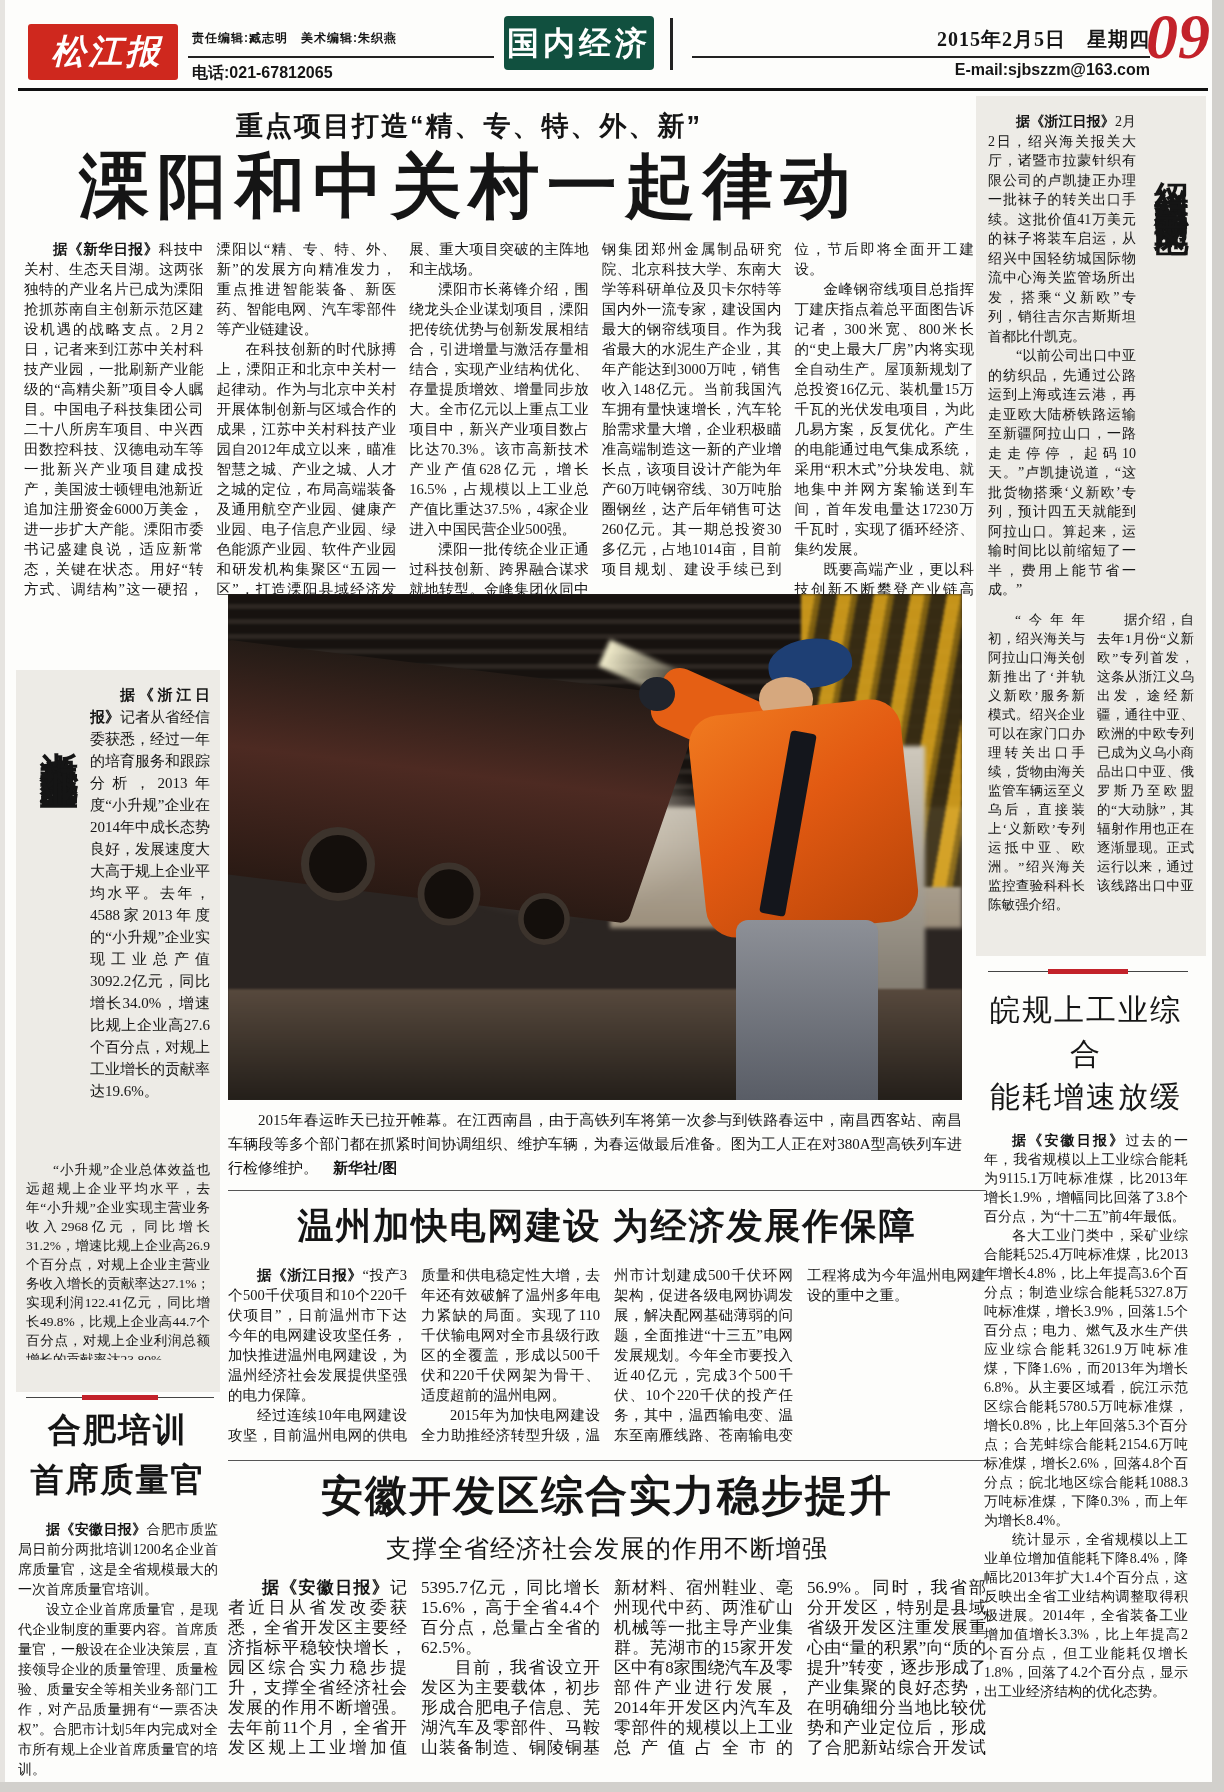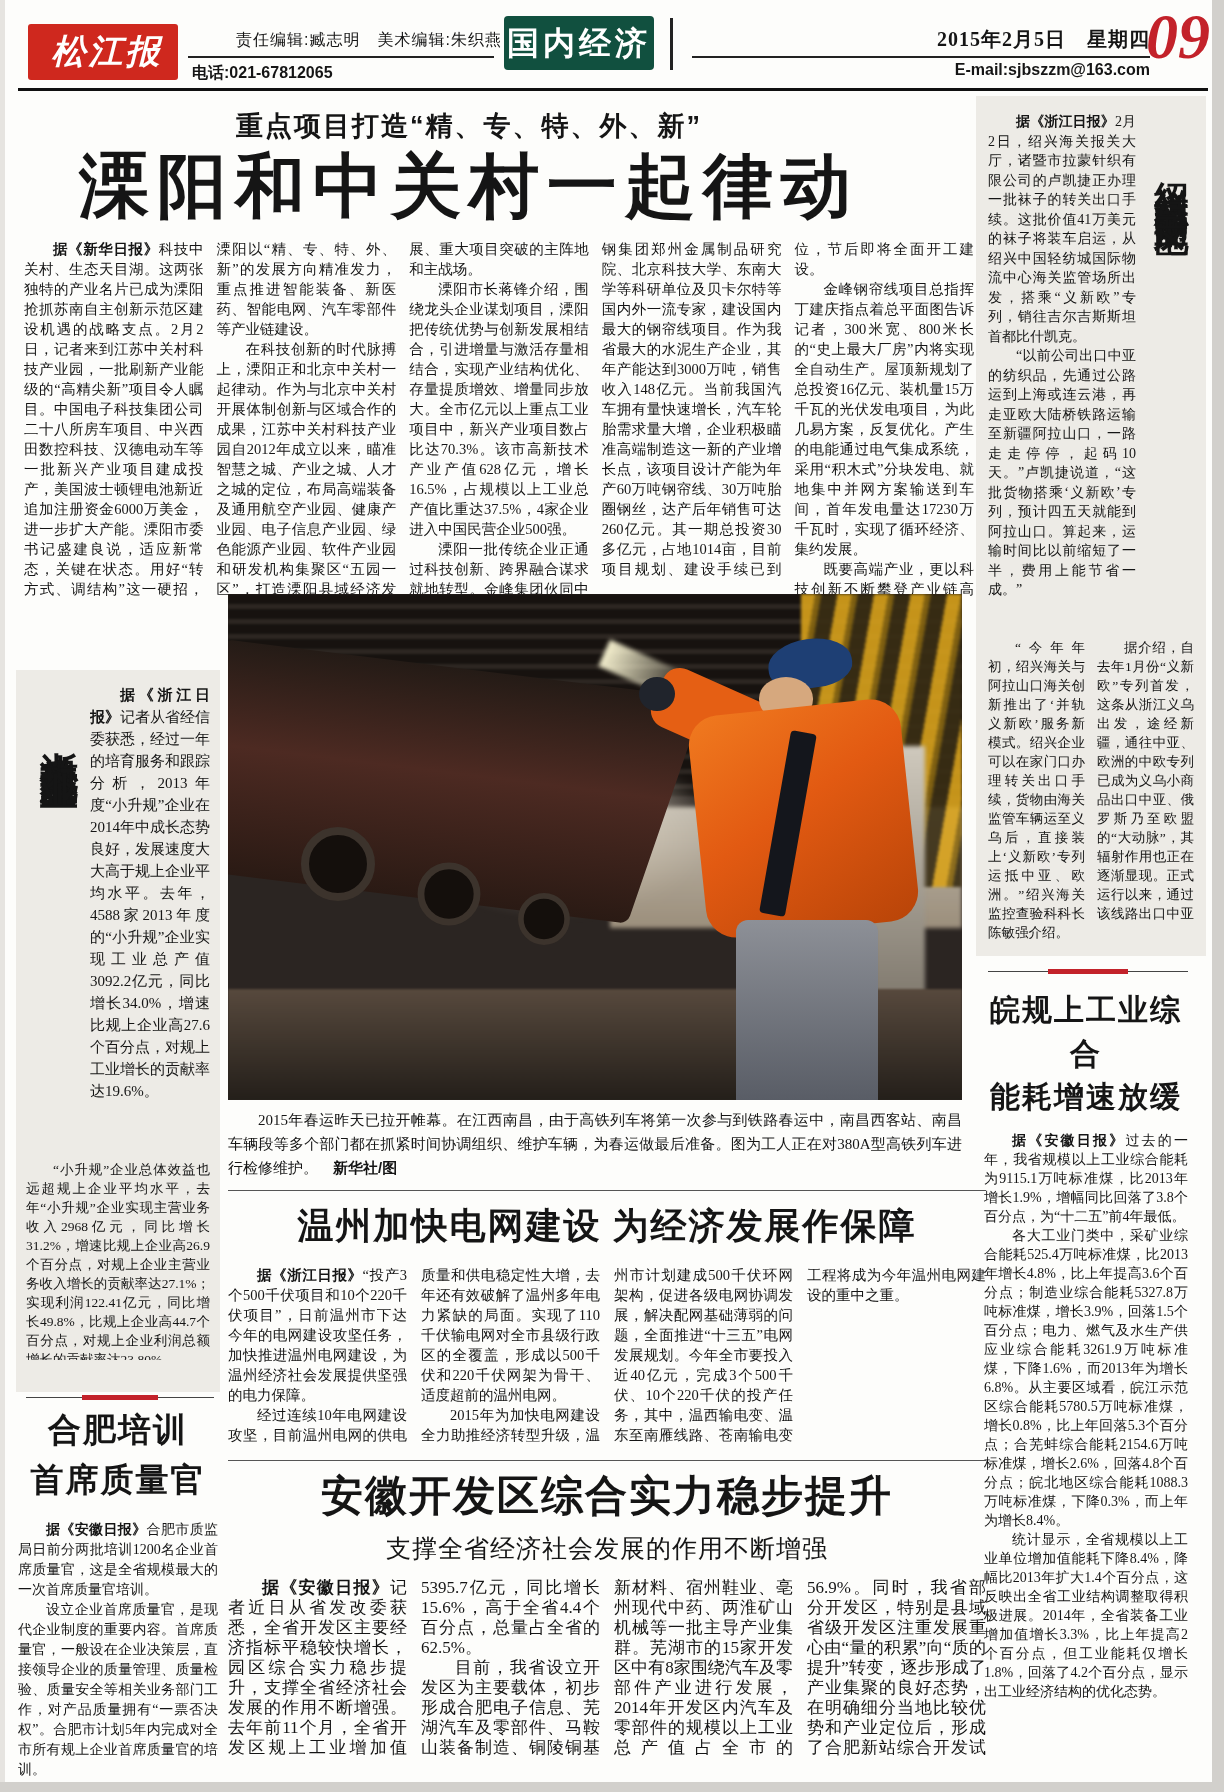--- a/index.html
+++ b/index.html
@@ -9,21 +9,21 @@
   .abs { position:absolute; }
   .ff-sans { font-family:"Liberation Sans","DejaVu Sans",sans-serif; }
   .just { text-align:justify; }
   p.para { margin:0; text-indent:2em; }
   .lead { font-family:"Liberation Sans","DejaVu Sans",sans-serif; font-weight:bold; }
 
   
   .logo { left:28px; top:24px; width:150px; height:56px; background:#cf281e; color:#fff;
           font-style:italic; font-weight:bold; font-size:34px; letter-spacing:3px;
           display:flex; align-items:center; justify-content:center; border-radius:3px;padding-left:8px; }
-  .editors { left:192px; top:30px; font-weight:normal; font-size:16px; letter-spacing:1px;margin-left:44px; }
+  .editors { left:192px; top:30px; font-weight:bold; font-size:12px; letter-spacing:1px; }
   .hl-left { left:188px; top:56px; width:306px; height:2px; background:#222; }
   .phone { left:192px; top:63px; font-weight:bold; font-size:16px; }
   .section-box { left:504px; top:16px; width:150px; height:54px; background:#11503f; color:#fff;
                  font-weight:bold; font-size:32px; letter-spacing:4px; text-align:center; line-height:54px; border-radius:4px; }
   .vbar { left:670px; top:18px; width:3px; height:52px; background:#222; }
   .date { left:880px; top:26px; width:270px; text-align:right; font-weight:bold; font-size:20px; letter-spacing:1px; }
   .hl-right { left:692px; top:56px; width:458px; height:2px; background:#222; }
   .email { left:918px; top:61px; width:232px; text-align:right; font-weight:bold; font-size:16px; }
   .pagenum { left:1146px; top:0px; font-weight:bold; font-style:italic; font-size:64px; color:#c3222a; }
   .black-rule { left:18px; top:88px; width:1190px; height:3px; background:#101010; }
@@ -35,32 +35,32 @@
               line-height:1.04; white-space:nowrap; margin-top:6px; }
   .liyang-body { margin-top:16px; width:950px; height:378px; columns:5; column-gap:13px; column-fill:auto;
                  font-size:14.5px; line-height:20px; overflow:hidden; }
 
   
   .sx-panel { left:976px; top:96px; width:230px; height:860px; background:#edebe6; padding:16px 12px 10px; }
   .sx-top { display:flex; height:498px; overflow:hidden; }
   .sx-col1 { width:148px; font-size:14px; line-height:19.5px; overflow:hidden; }
   .sx-head { width:56px; margin-left:2px; writing-mode:vertical-rl; font-weight:bold; font-size:34px;
              letter-spacing:4px; margin-top:42px; }
-  .sx-bottom { margin-top:28px; height:308px; columns:2; column-gap:12px; column-fill:auto;
+  .sx-bottom { margin-top:0; height:308px; columns:2; column-gap:12px; column-fill:auto;
                font-size:13.5px; line-height:19px; overflow:hidden; }
 
   
   .div-red { position:absolute; height:7px; }
   .div-red::before { content:""; position:absolute; left:0; right:0; top:3px; height:1px; background:#444; }
   .div-red::after  { content:""; position:absolute; left:30%; right:30%; top:1px; height:5px; background:#c3222a; }
   .div-plain { position:absolute; height:1px; background:#555; }
 
   
   .wan { left:984px; top:988px; width:204px; }
-  .wan-head { text-align:center; font-weight:bold; font-size:30px; line-height:1.45; letter-spacing:2px; }
+  .wan-head { text-align:center; font-weight:normal; font-size:30px; line-height:1.45; letter-spacing:2px; }
   .wan-body { margin-top:12px; height:688px; font-size:14px; line-height:19px; overflow:hidden; }
 
   
   .zj-panel { left:16px; top:670px; width:204px; height:722px; background:#edebe6; padding:14px 10px; }
   .zj-top { display:flex; height:468px; overflow:hidden; }
   .zj-head { width:58px; margin-right:6px; writing-mode:vertical-rl; font-weight:bold; font-size:38px;
              letter-spacing:2px; margin-top:38px; }
   .zj-col1 { flex:1; font-size:15px; line-height:22px; overflow:hidden; }
   .zj-bottom { margin-top:8px; height:200px; font-size:13.5px; line-height:19px; overflow:hidden; }
 

